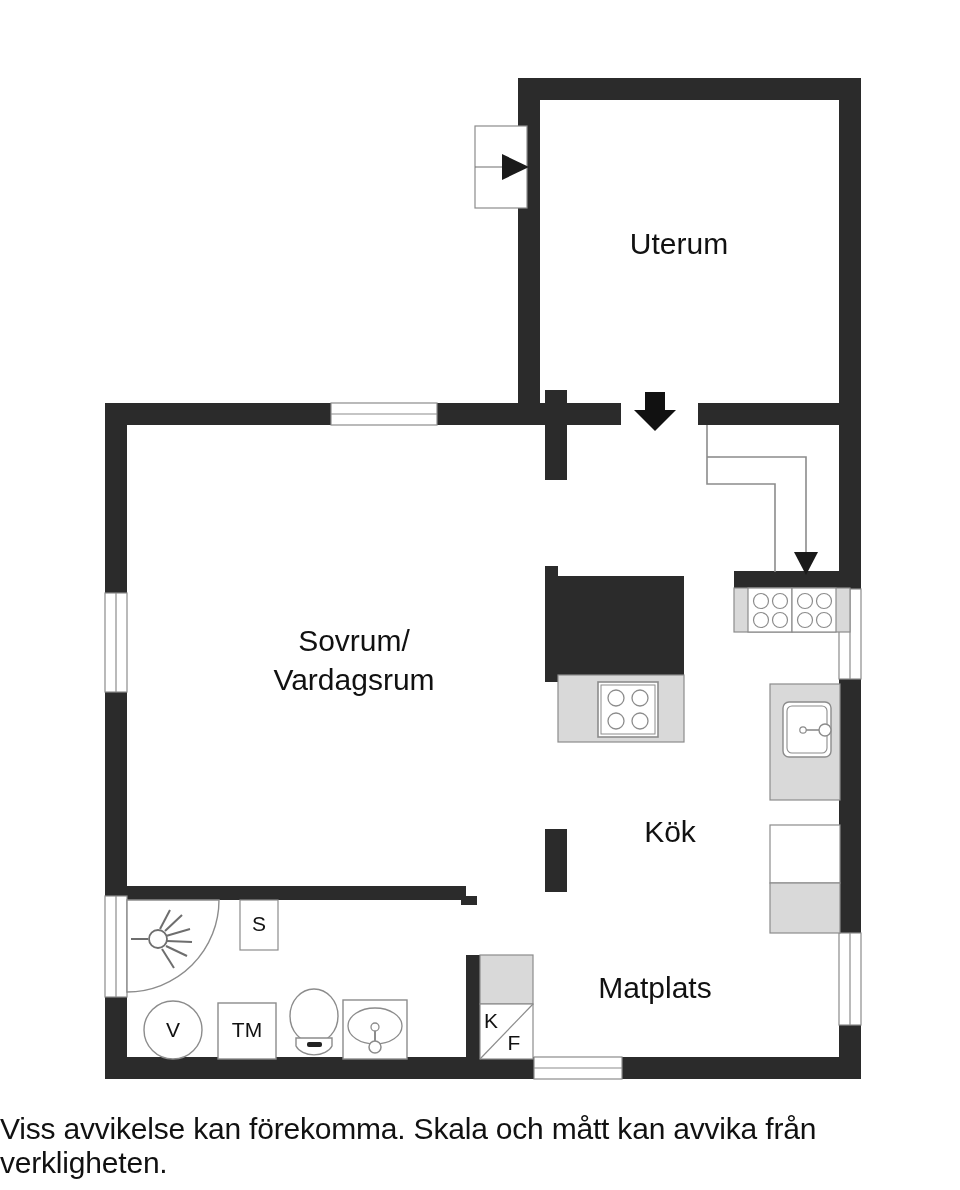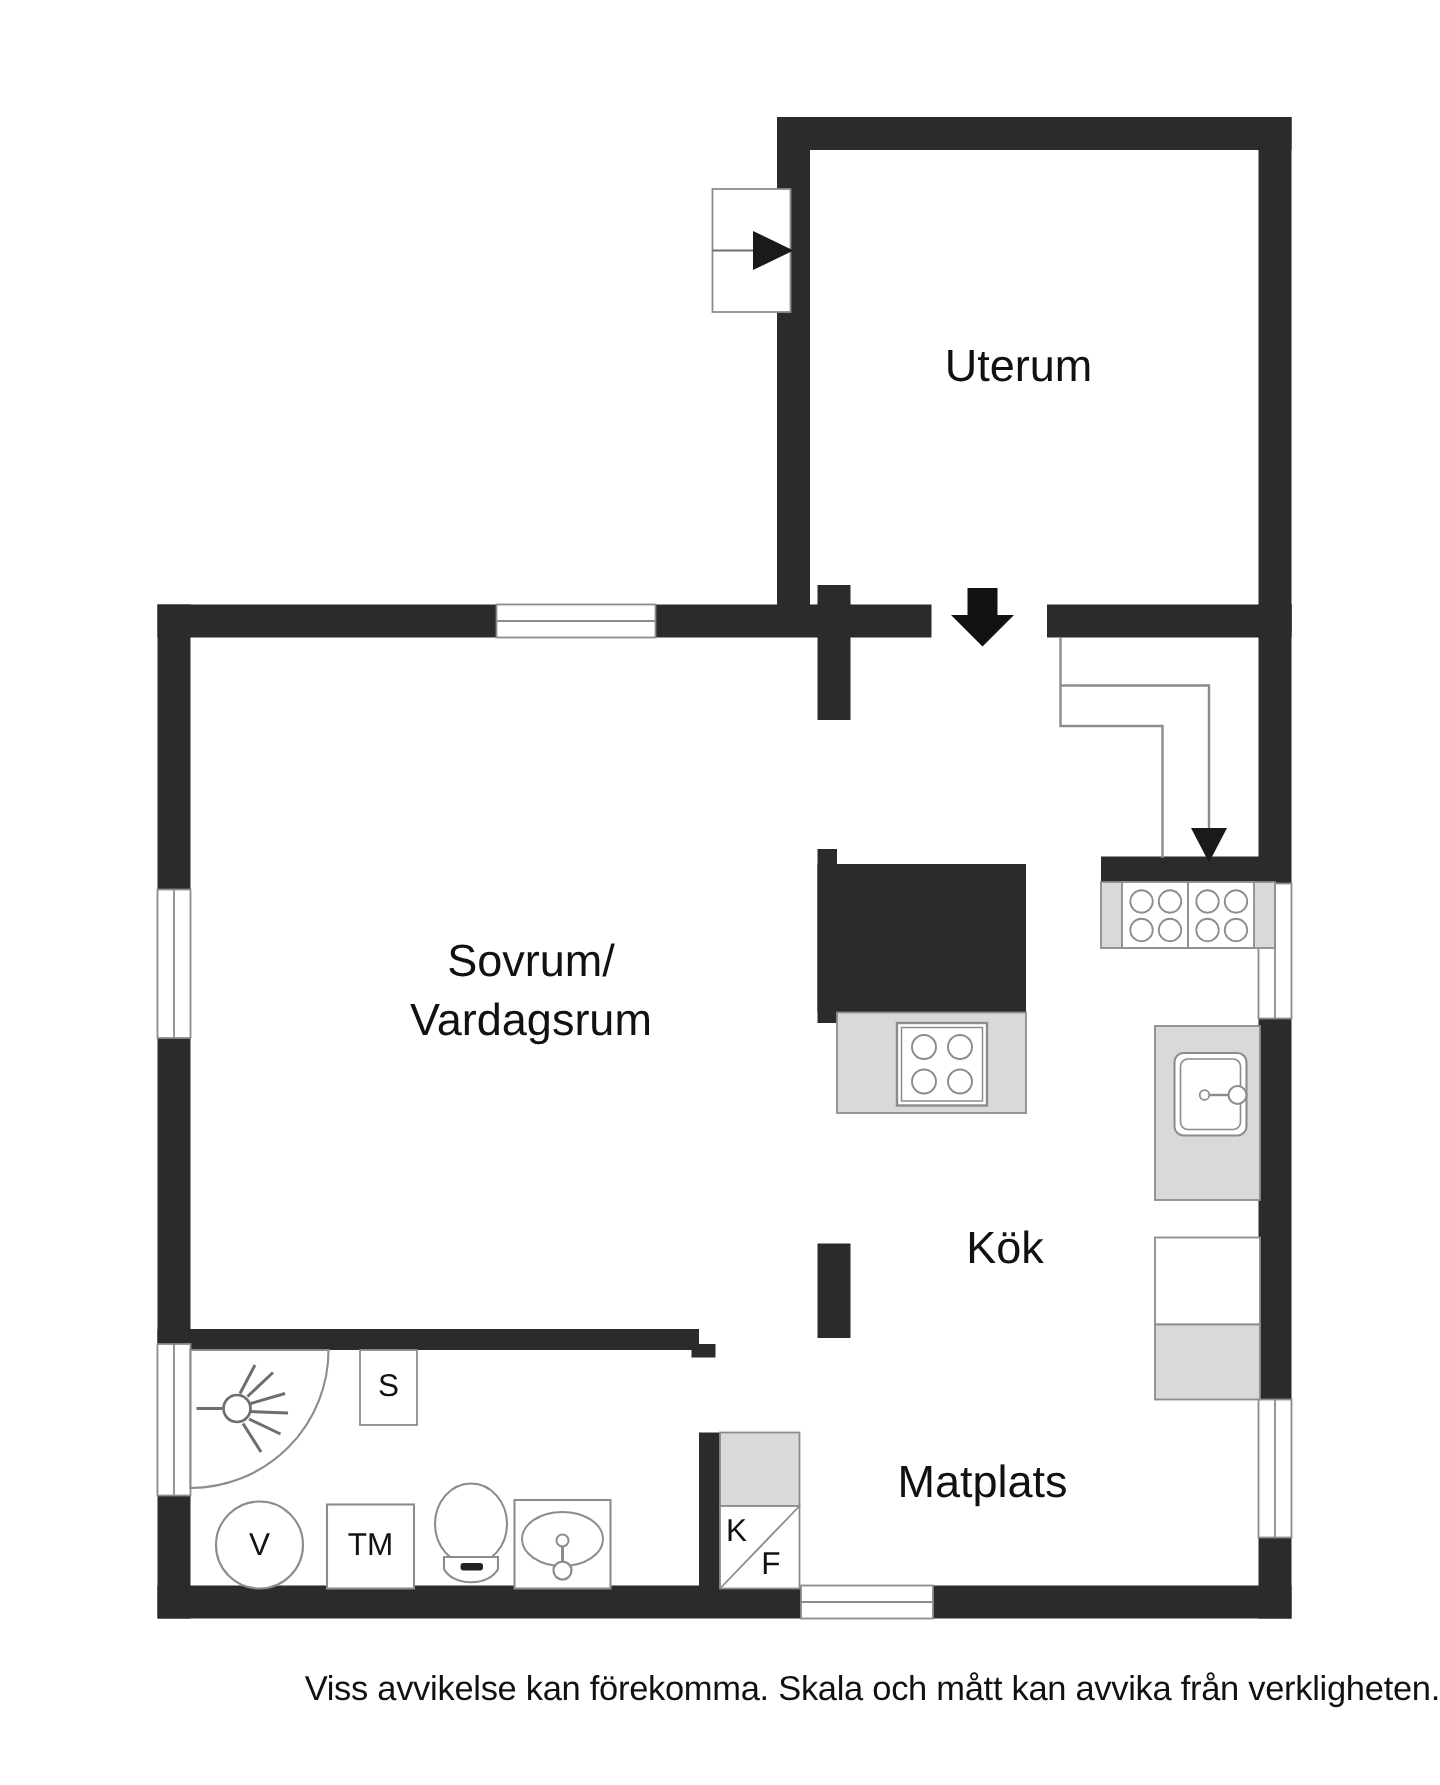--- a/index.html
+++ b/index.html
@@ -23,22 +23,22 @@
   #plan-svg {
     position: absolute;
     left: 0;
     top: 0;
   }
   .caption {
     position: absolute;
     left: 0;
     top: 1112px;
     width: 960px;
-    text-align: right;
-    font-size: 23px;
+    text-align: left;
+    font-size: 30px;
     font-family: "Liberation Sans", sans-serif;
     color: #111111;
     letter-spacing: -0.2px;
   }
   
   .room-label {
     font-family: "Liberation Sans", sans-serif;
     font-size: 30px;
     fill: #111111;
     text-anchor: middle;

